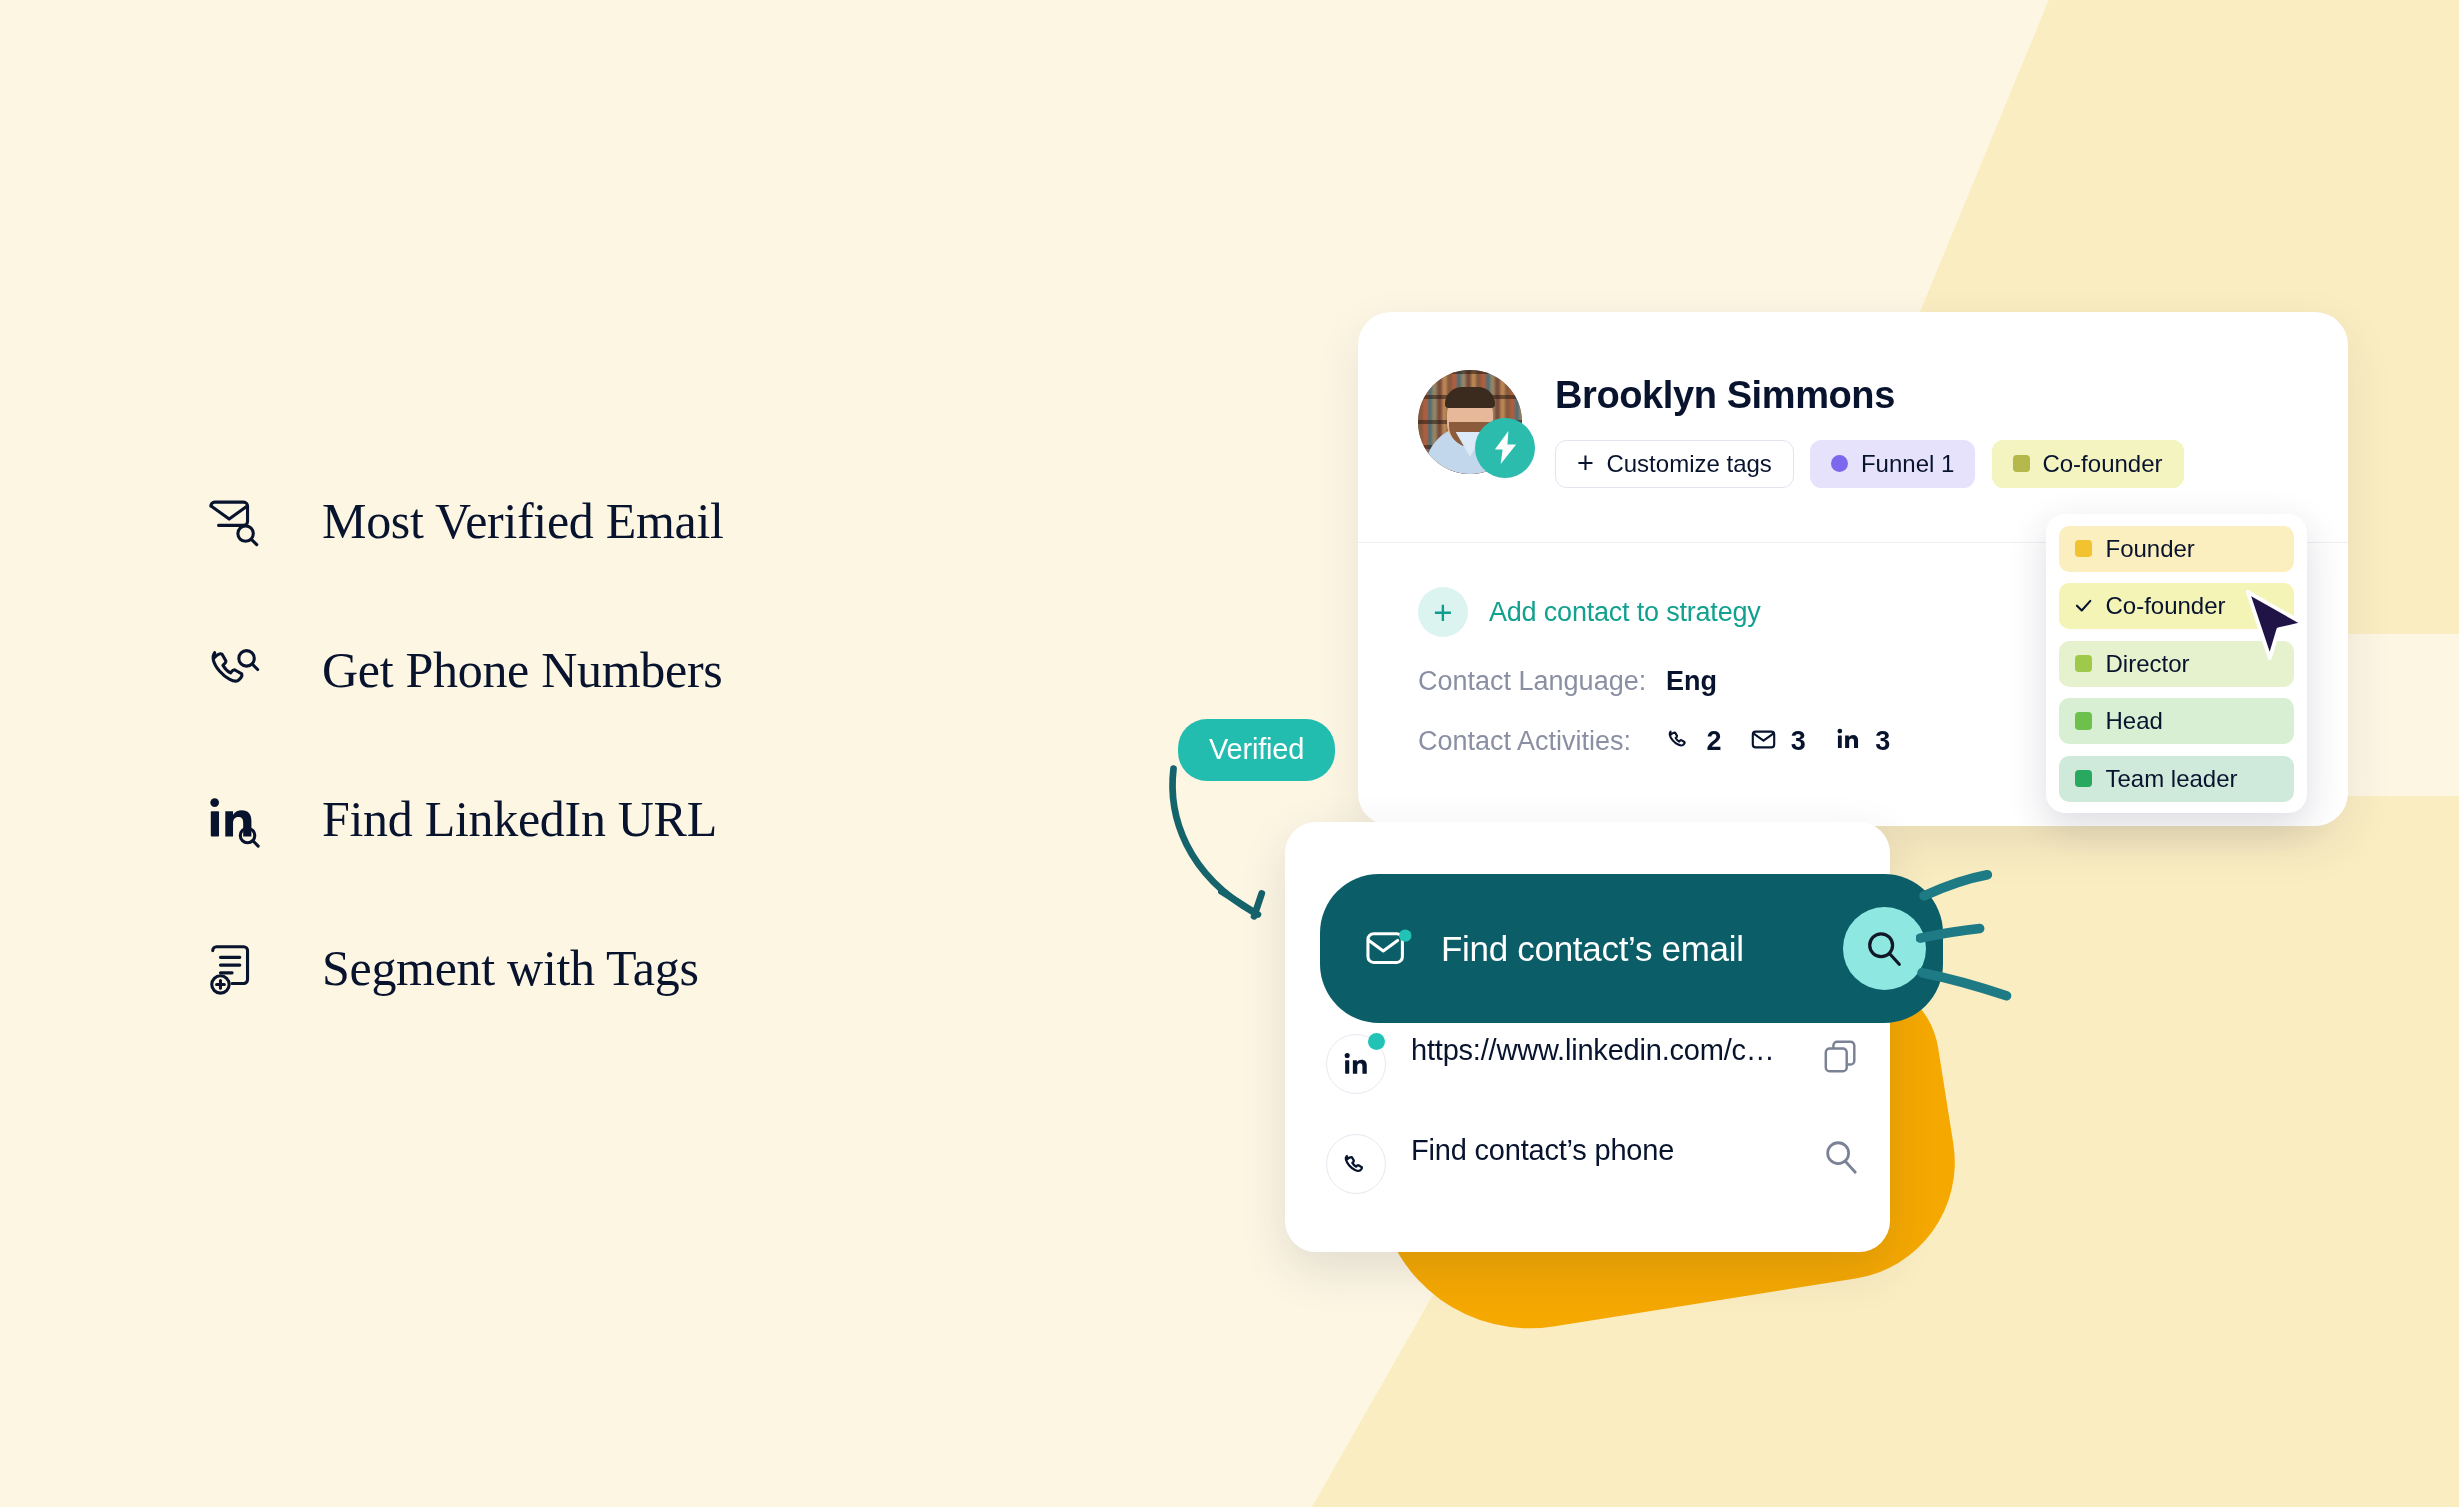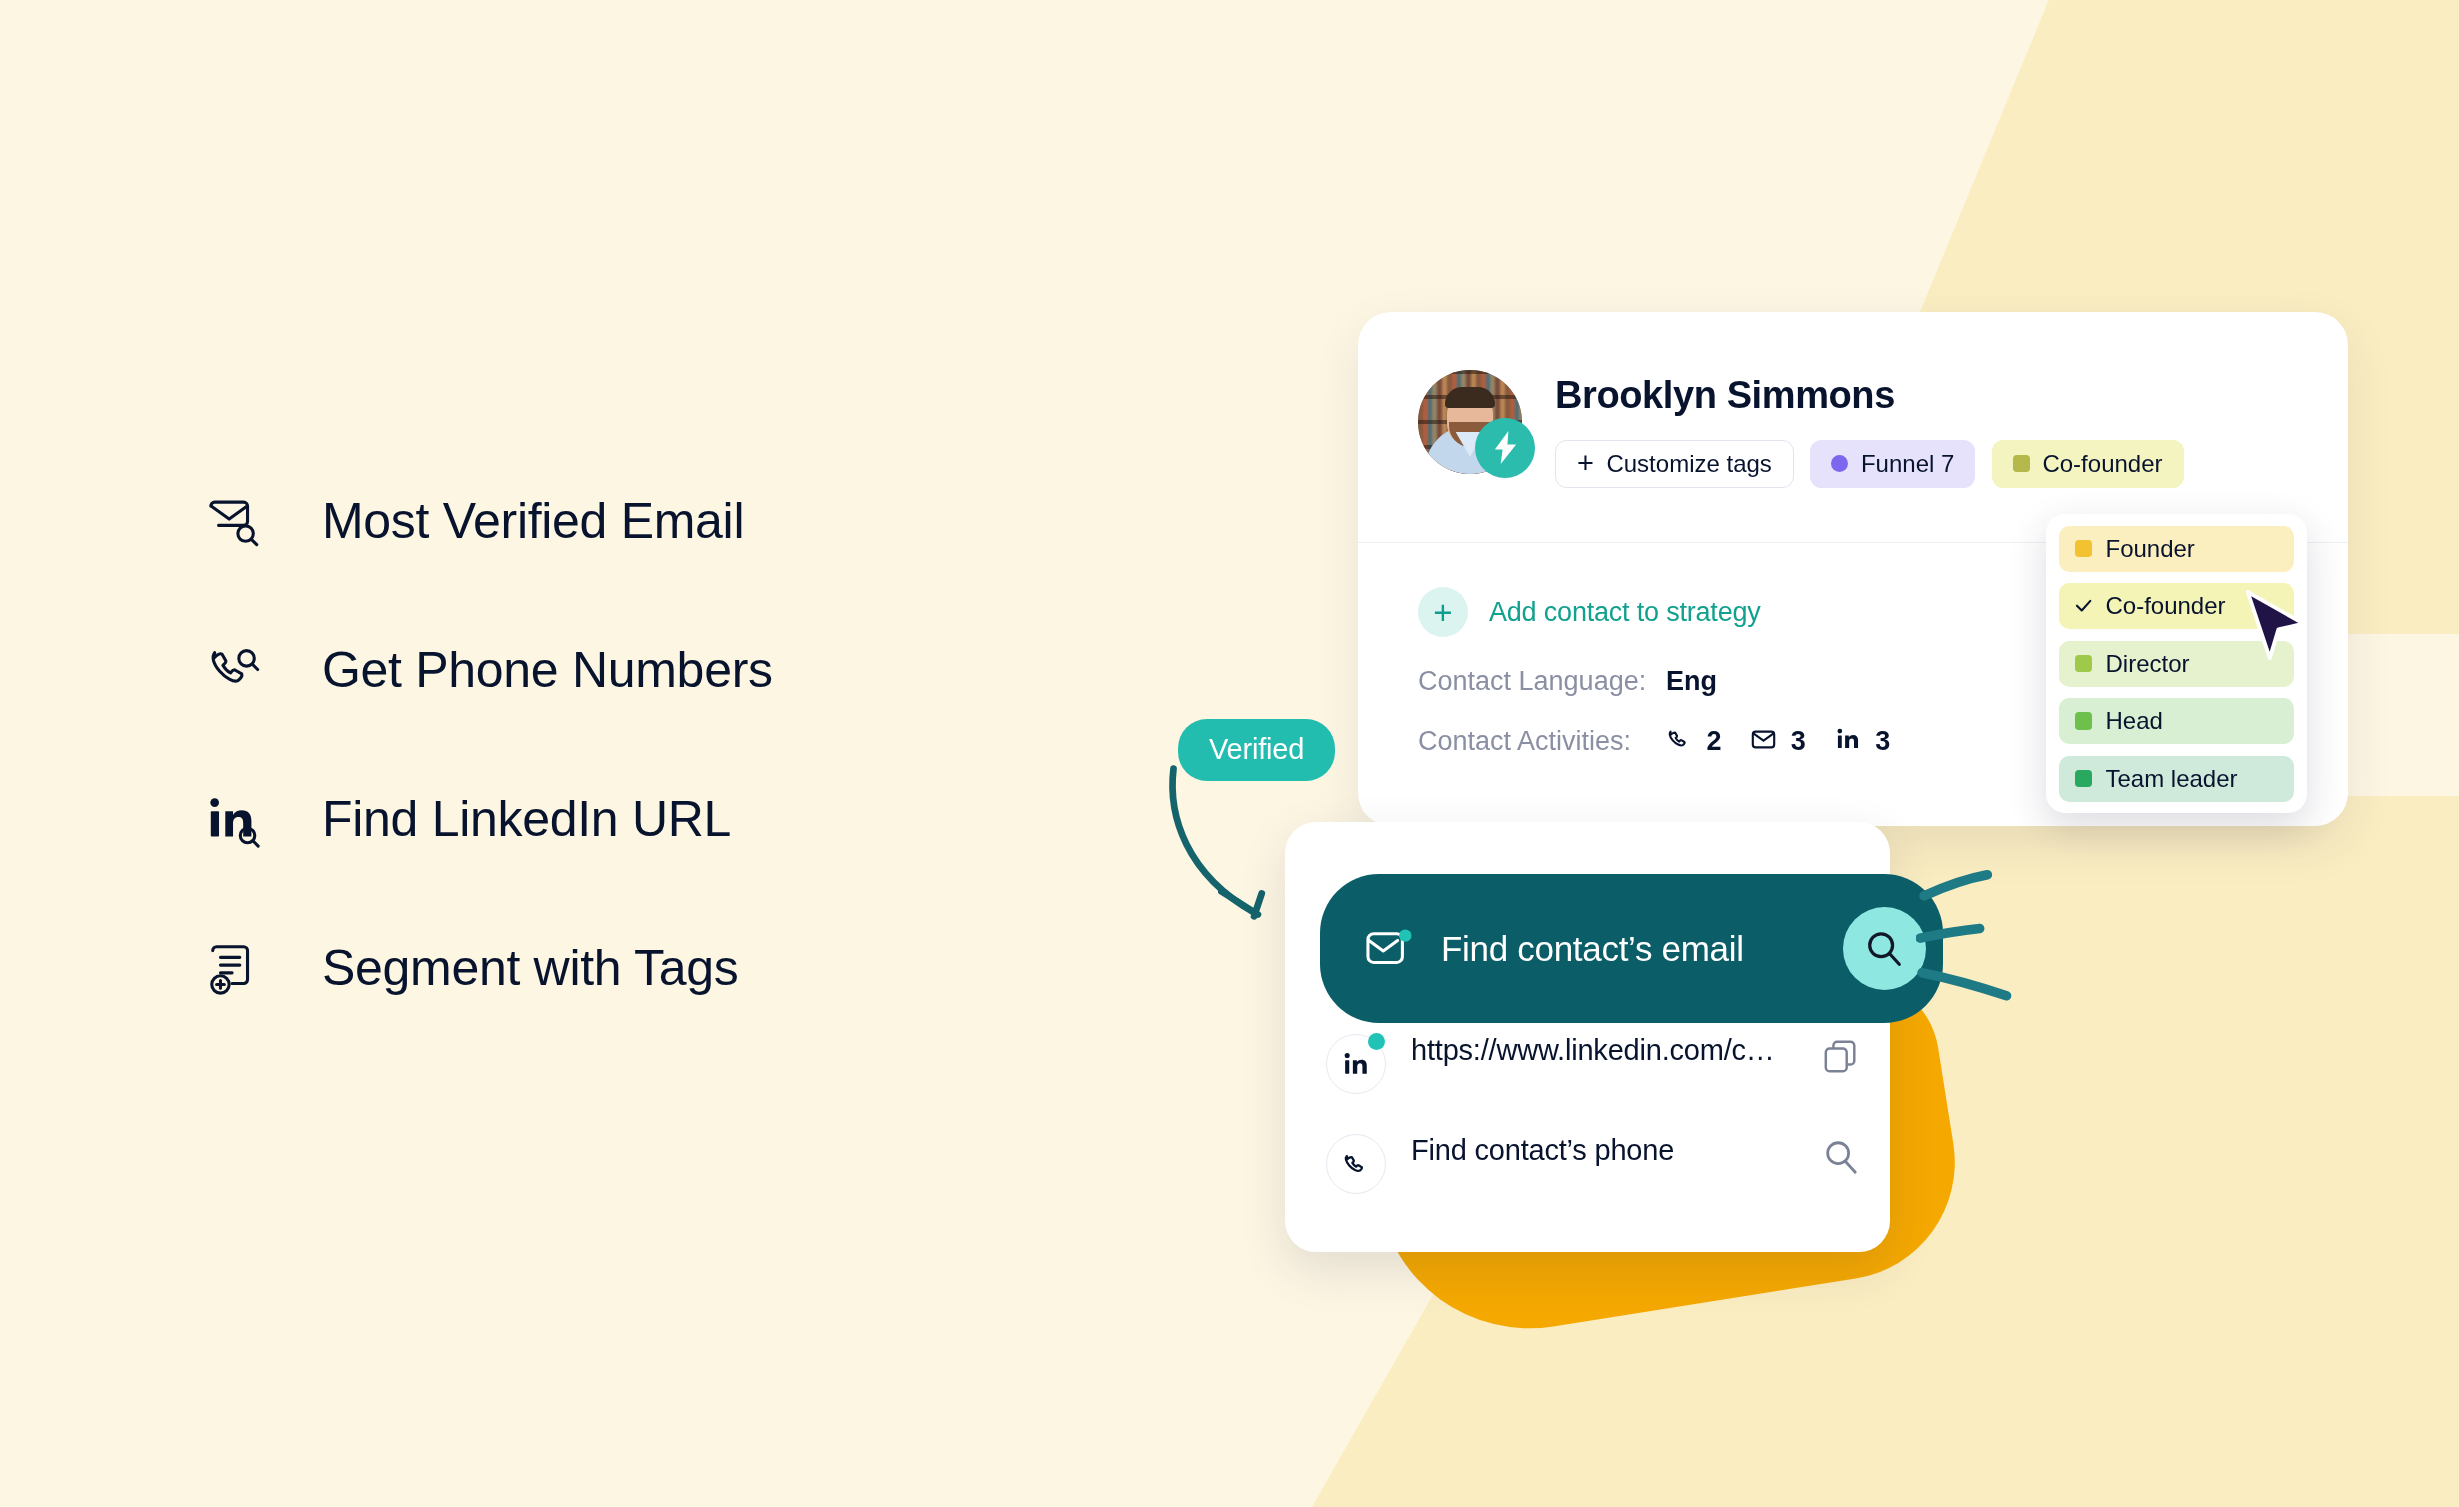--- a/index.html
+++ b/index.html
@@ -33,21 +33,21 @@
     transform: rotate(-9deg);
     z-index: 1;
   }
 
   
   .left-col { position: absolute; left: 204px; top: 288px; z-index: 4; }
   .headline {
     font-size: 127px; font-weight: 700; color: #08132E;
     letter-spacing: -1px; line-height: 1;
   }
-  .feature-list { margin-top: 187px; }
+  .feature-list { margin-top: 187px; font-family: Liberation Serif, serif; }
   .feature-row {
     display: flex; align-items: center;
     height: 92px; margin-bottom: 57px;
   }
   .feature-icon {
     width: 60px; height: 60px;
     display: flex; align-items: center; justify-content: center;
     margin-right: 58px; flex: 0 0 60px;
   }
   .feature-icon svg { display: block; }
@@ -290,21 +290,21 @@
       <div class="contact-name">Brooklyn Simmons</div>
       <div class="tag-row">
 
         <div class="pill pill-outline">
           <span class="pill-plus">+</span>
           <span>Customize tags</span>
         </div>
 
         <div class="pill" style="background:#E6E2FC">
           <span class="dot" style="background:#7B68EE"></span>
-          <span>Funnel 7</span>
+          <span>Funnel 1</span>
         </div>
 
         <div class="pill" style="background:#F3F4C0">
           <span class="sq" style="background:#B5B84A"></span>
           <span>Co-founder</span>
         </div>
 
       </div>
     </div>
   </div>

